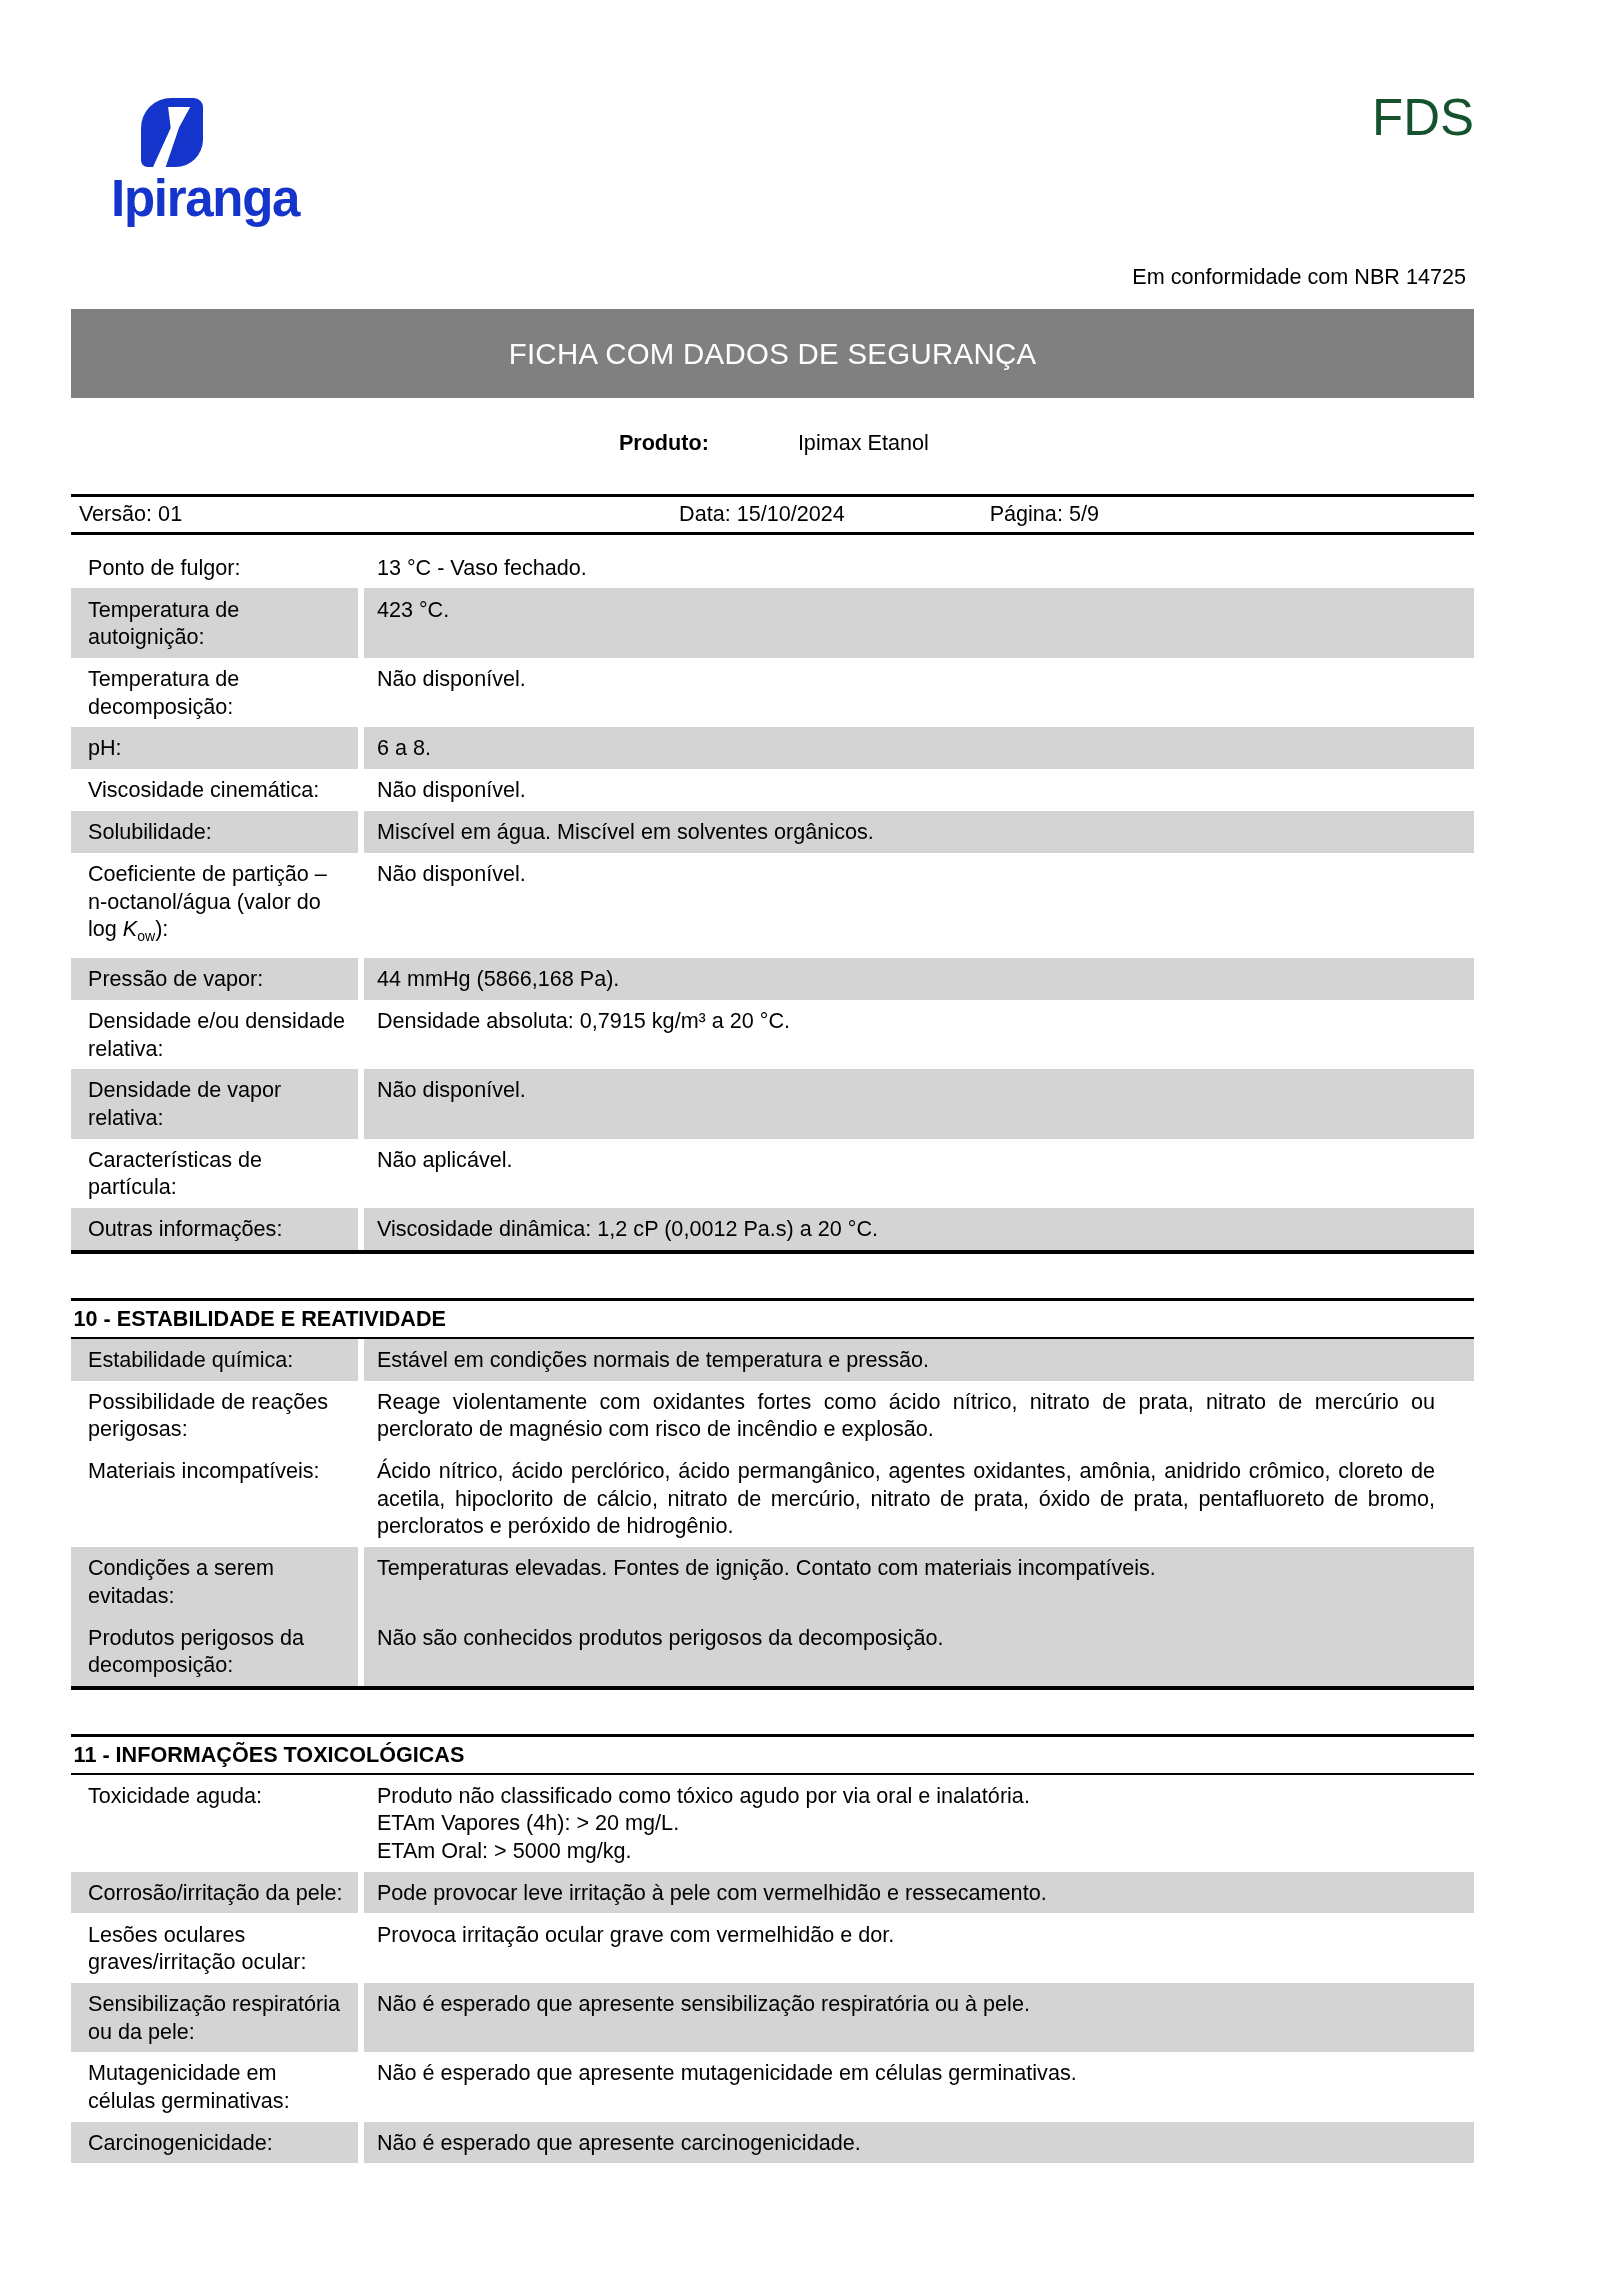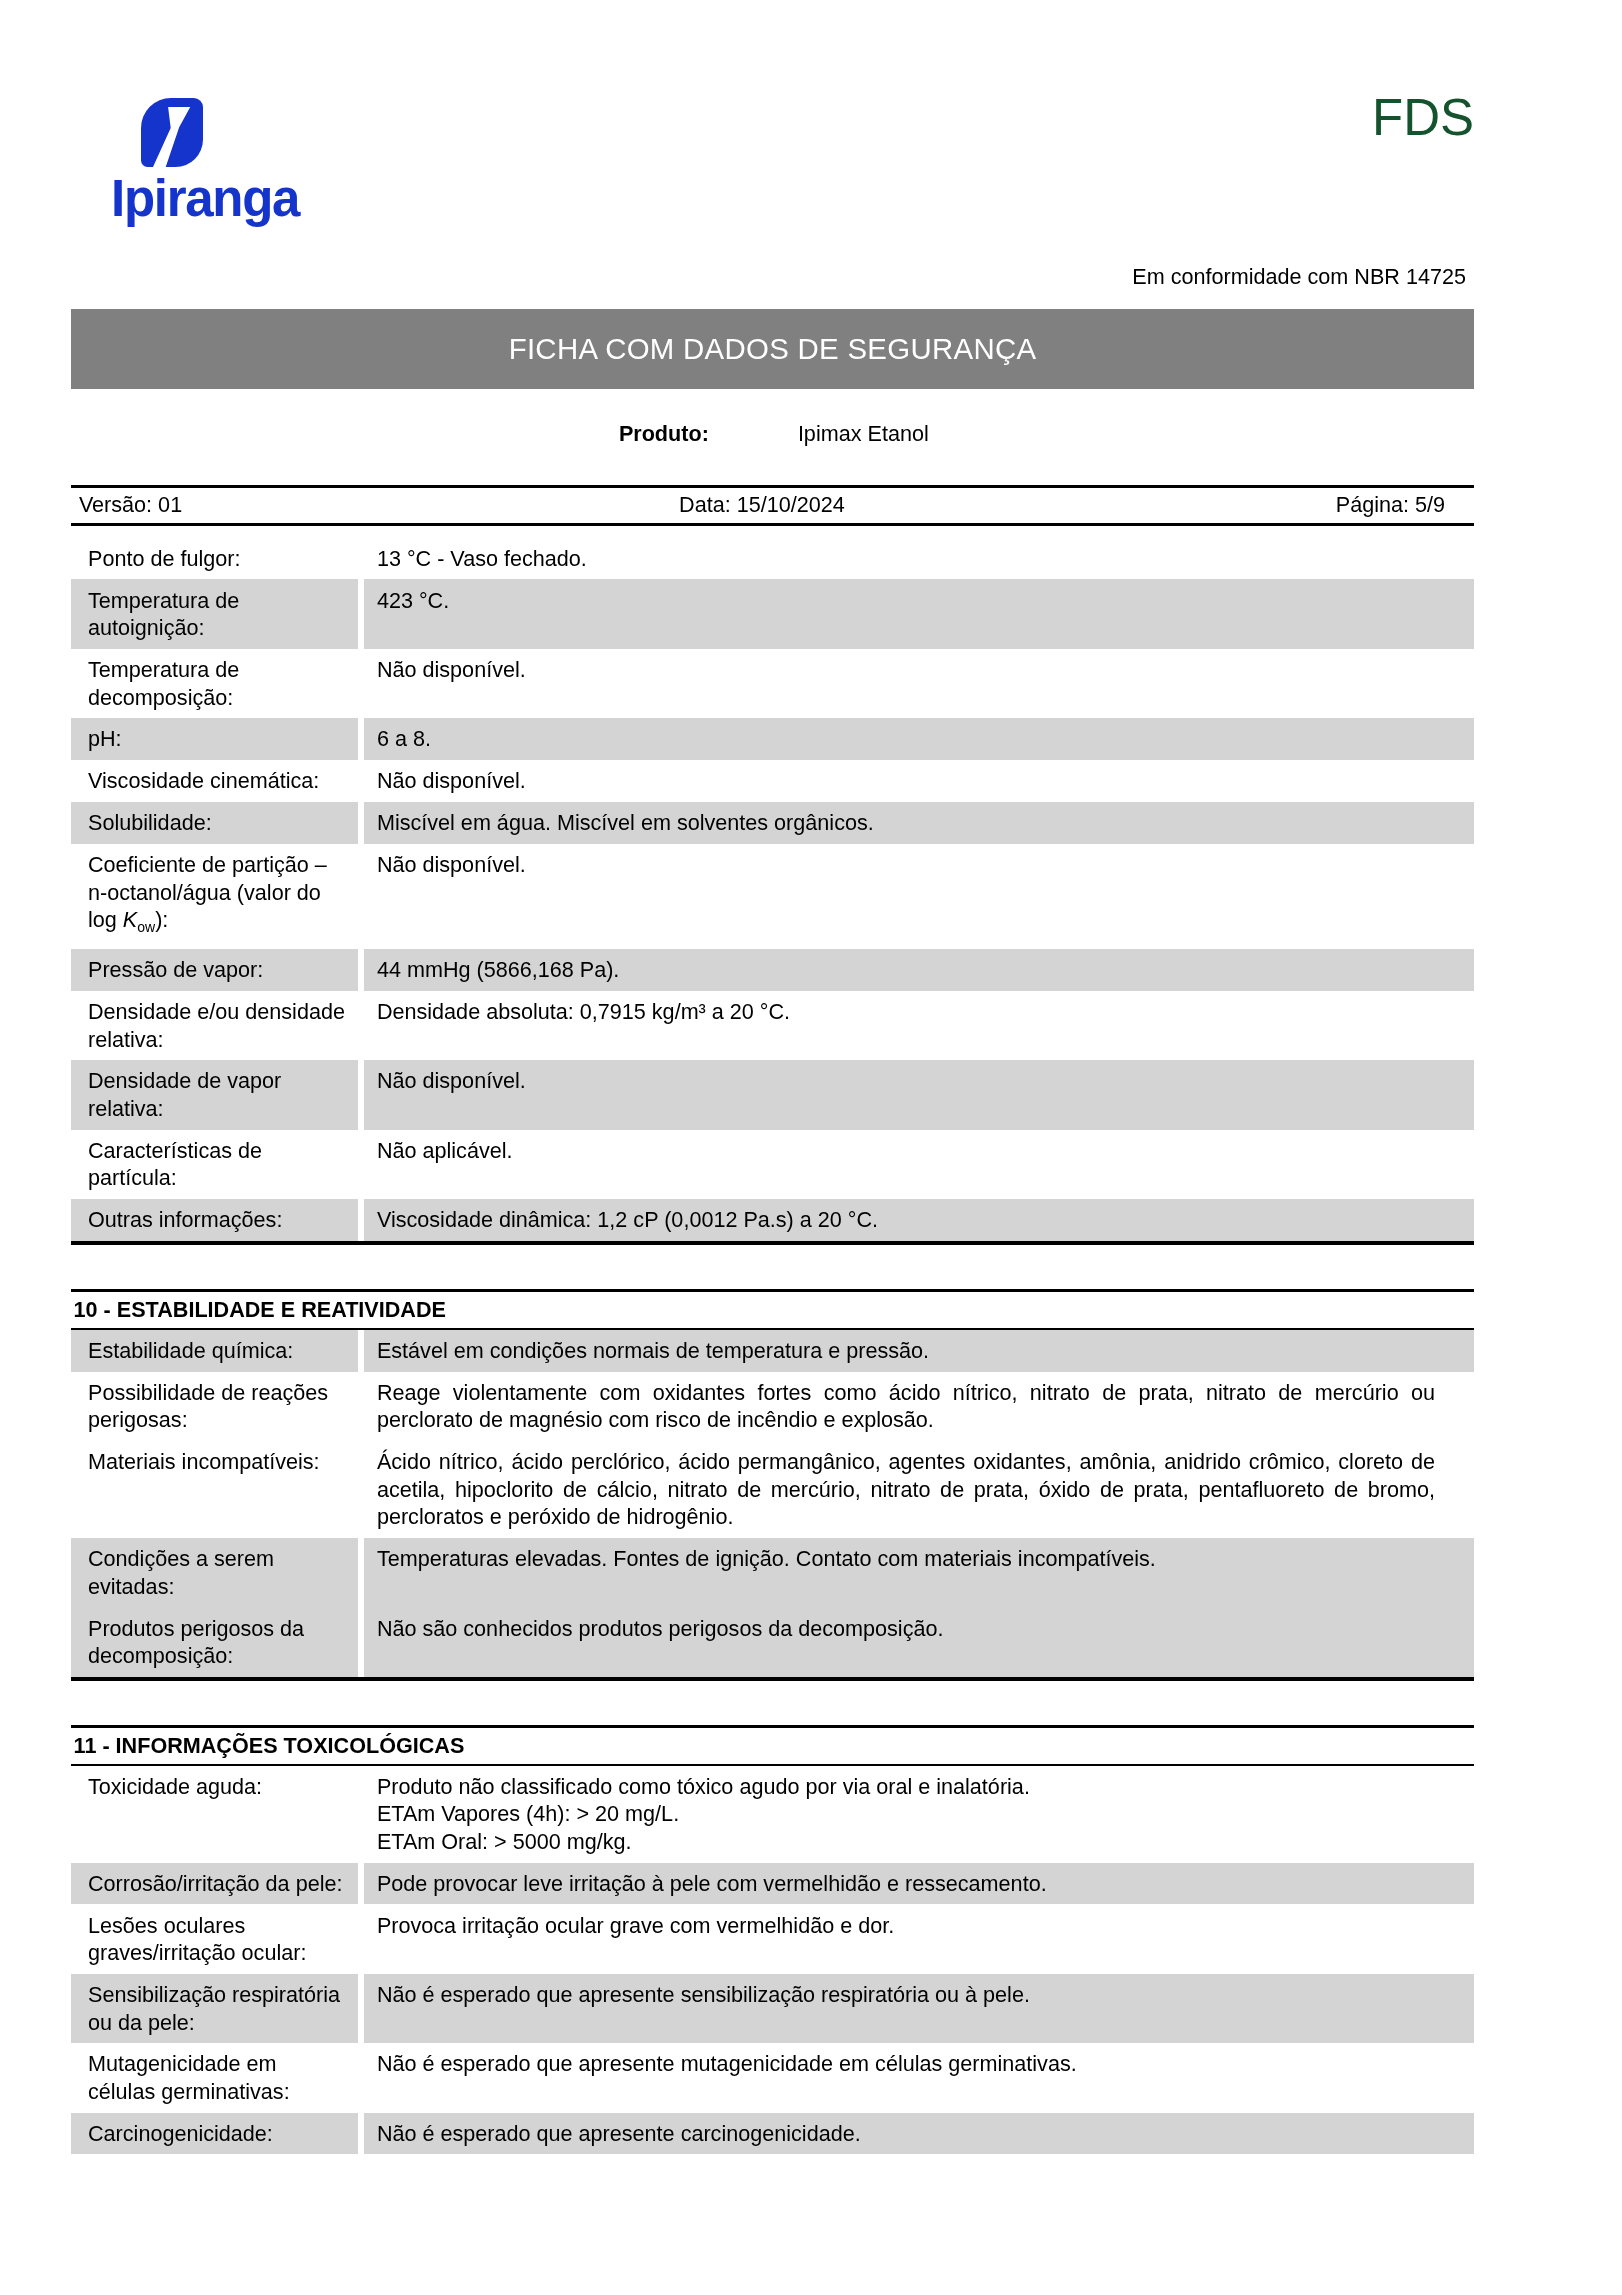--- a/index.html
+++ b/index.html
@@ -18,34 +18,34 @@
   .logo{position:absolute;left:19.6px;top:0;width:229px;height:236px;}
   .logo-icon{position:absolute;left:50px;top:98px;width:62px;height:69px;
     background:var(--logo-blue);border-radius:30px 9.2px 27.5px 6.5px;overflow:hidden;}
   .logo-icon svg{position:absolute;left:0;top:0;width:100%;height:100%;}
   .logo-word{position:absolute;left:0;top:169px;width:229px;text-align:center;
     font-size:51px;line-height:60px;font-weight:bold;color:var(--logo-blue);letter-spacing:-1.3px;}
   .fds-code{position:absolute;right:0;top:90px;font-size:51px;line-height:56px;color:#14532d;}
   .compliance{position:absolute;right:8px;top:263px;font-size:21.6px;}
 
   
-  .title-bar{height:80px;background:var(--title-bar-gray);color:#fff;
+  .title-bar{height:89px;background:var(--title-bar-gray);color:#fff;
     display:flex;align-items:center;justify-content:center;font-size:29.4px;letter-spacing:0.3px;}
 
   
   .product-line{margin-top:31px;display:flex;padding-left:2.6px;justify-content:center;}
   .product-label{font-weight:bold;width:179px;}
   .product-value{}
 
   
   .version-bar{margin-top:37px;border-top:3.3px solid #000;border-bottom:3.3px solid #000;
     display:flex;padding:3.9px 0;}
   .v-left{flex:1;padding-left:7.9px;}
   .v-mid{flex:1;text-align:center;}
-  .v-right{flex:1;text-align:right;padding-right:29px;}
+  .v-right{flex:1;text-align:left;padding-right:29px;}
 
   
   .datatable{margin-top:11.8px;}
   .datatable.bordered{border-bottom:4.6px solid #000;}
   .trow{display:flex;}
   .cell-label{width:287px;padding:7.2px 11.8px 7.2px 17px;}
   .cell-value{flex:1;margin-left:5.9px;padding:7.2px 39px 7.2px 13px;text-align:justify;}
   .trow.shaded .cell-label,.trow.shaded .cell-value{background:var(--row-shade-gray);}
   .cell-value sub,.cell-label sub{font-size:.65em;text-align:right;}
 

